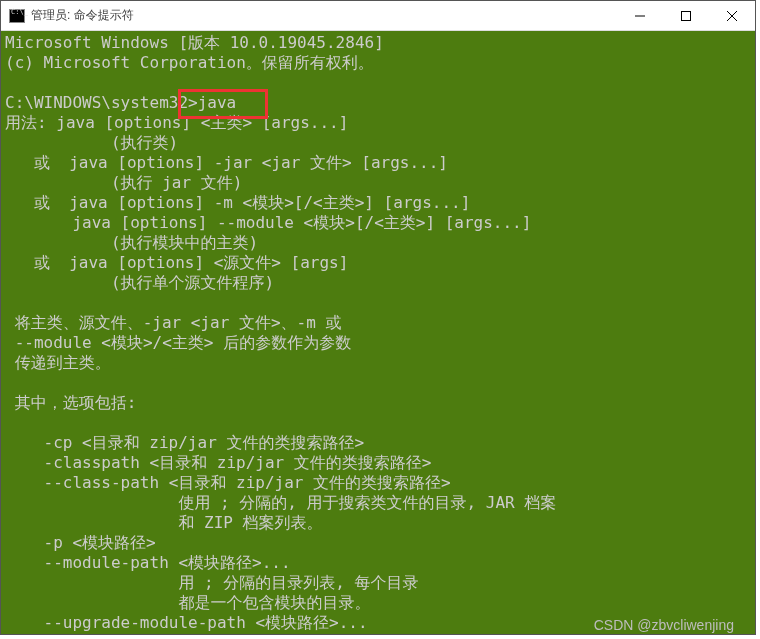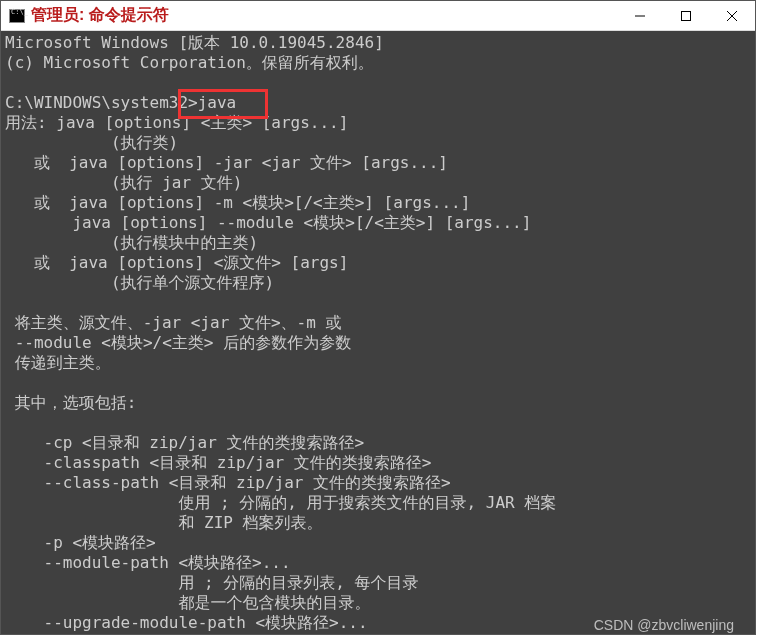--- a/index.html
+++ b/index.html
@@ -41,38 +41,37 @@
     content: "C:\\_";
     position: absolute;
     top: -1px;
     left: 1px;
     font-size: 7px;
     color: #ccc;
     font-family: Consolas, monospace;
     line-height: 7px;
   }
   .titlebar-text {
-    font-size: 16px;
-    color: #b91c1c;
+    font-size: 12px;
+    color: #404040;
     flex: 1;
-    font-weight: bold;
   }
   .win-btns { display: flex; height: 100%; }
   .win-btn {
     width: 46px;
     height: 100%;
     display: flex;
     align-items: center;
     justify-content: center;
     color: #000;
   }
   .win-btn svg { width: 10px; height: 10px; }
   .terminal {
     flex: 1;
-    background: #404040;
+    background: #4d7c0f;
     color: #ccc;
     font-family: "NSimSun", "SimSun", Consolas, monospace;
     font-size: 16px;
     line-height: 20px;
     padding: 2px 4px;
     white-space: pre;
     position: relative;
     overflow: hidden;
   }
   .highlight-box {

